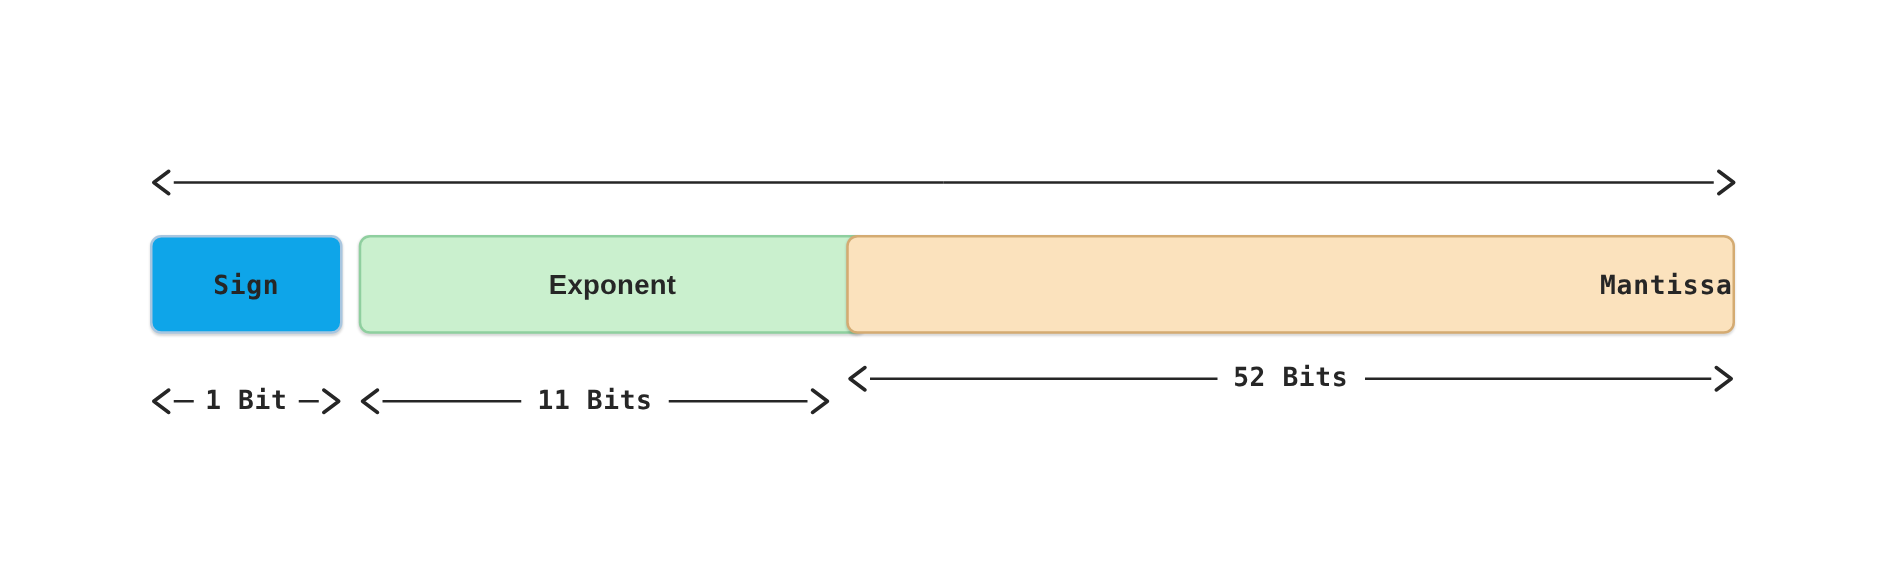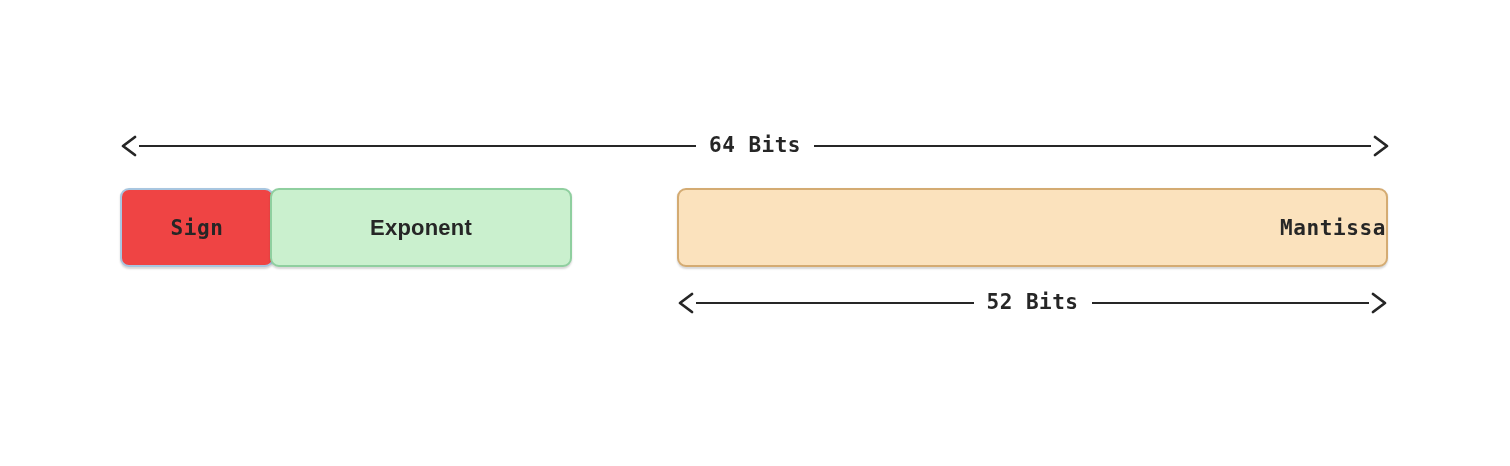--- a/index.html
+++ b/index.html
@@ -82,57 +82,86 @@
   }
   
   .field.proportional .flabel {
     font-family: "Liberation Sans", sans-serif;
     font-weight: 700;
     font-size: 22px;
     letter-spacing: 0.2px;
   }
 
   #field-sign     { left: 120px;  width: 154px; }
-  #field-exponent { left: 270px;  width: 302px; }
+  #field-exponent { left: 287px;  width: 406px; }
   #field-mantissa { left: 677px;  width: 711px; justify-content: flex-end; }
 </style>
 </head>
 <body>
 
 <div class="stage">
 
   <div class="measure" id="measure-total">
     <span class="cap">
       <svg width="19" height="22" viewBox="0 0 19 22" aria-hidden="true">
         <polyline points="15,2 3,11 15,20" fill="none" stroke="#262626" stroke-width="2.8" stroke-linecap="round" stroke-linejoin="round"></polyline>
       </svg>
     </span>
     <span class="line"></span>
-    <span class="mlabel">64 Bits</span>
     <span class="line"></span>
     <span class="cap">
       <svg width="19" height="22" viewBox="0 0 19 22" aria-hidden="true">
         <polyline points="4,2 16,11 4,20" fill="none" stroke="#262626" stroke-width="2.8" stroke-linecap="round" stroke-linejoin="round"></polyline>
       </svg>
     </span>
   </div>
 
-  <div class="field" id="field-sign" style="background:#ef4444;border-color:#a8c6e0;">
+  <div class="field" id="field-sign" style="background:#0ea5e9;border-color:#a8c6e0;">
     <span class="flabel">Sign</span>
   </div>
 
   <div class="field proportional" id="field-exponent" style="background:#caf0ce;border-color:#8fcf9f;">
     <span class="flabel">Exponent</span>
   </div>
 
   <div class="field" id="field-mantissa" style="background:#fbe2bd;border-color:#d4ab72;">
     <span class="flabel">Mantissa</span>
   </div>
 
+  <div class="measure" id="measure-sign">
+    <span class="cap">
+      <svg width="19" height="22" viewBox="0 0 19 22" aria-hidden="true">
+        <polyline points="15,2 3,11 15,20" fill="none" stroke="#262626" stroke-width="2.8" stroke-linecap="round" stroke-linejoin="round"></polyline>
+      </svg>
+    </span>
+    <span class="line"></span>
+    <span class="mlabel">1 Bit</span>
+    <span class="line"></span>
+    <span class="cap">
+      <svg width="19" height="22" viewBox="0 0 19 22" aria-hidden="true">
+        <polyline points="4,2 16,11 4,20" fill="none" stroke="#262626" stroke-width="2.8" stroke-linecap="round" stroke-linejoin="round"></polyline>
+      </svg>
+    </span>
+  </div>
 
+  <div class="measure" id="measure-exponent">
+    <span class="cap">
+      <svg width="19" height="22" viewBox="0 0 19 22" aria-hidden="true">
+        <polyline points="15,2 3,11 15,20" fill="none" stroke="#262626" stroke-width="2.8" stroke-linecap="round" stroke-linejoin="round"></polyline>
+      </svg>
+    </span>
+    <span class="line"></span>
+    <span class="mlabel">11 Bits</span>
+    <span class="line"></span>
+    <span class="cap">
+      <svg width="19" height="22" viewBox="0 0 19 22" aria-hidden="true">
+        <polyline points="4,2 16,11 4,20" fill="none" stroke="#262626" stroke-width="2.8" stroke-linecap="round" stroke-linejoin="round"></polyline>
+      </svg>
+    </span>
+  </div>
 
   <div class="measure" id="measure-mantissa">
     <span class="cap">
       <svg width="19" height="22" viewBox="0 0 19 22" aria-hidden="true">
         <polyline points="15,2 3,11 15,20" fill="none" stroke="#262626" stroke-width="2.8" stroke-linecap="round" stroke-linejoin="round"></polyline>
       </svg>
     </span>
     <span class="line"></span>
     <span class="mlabel">52 Bits</span>
     <span class="line"></span>

